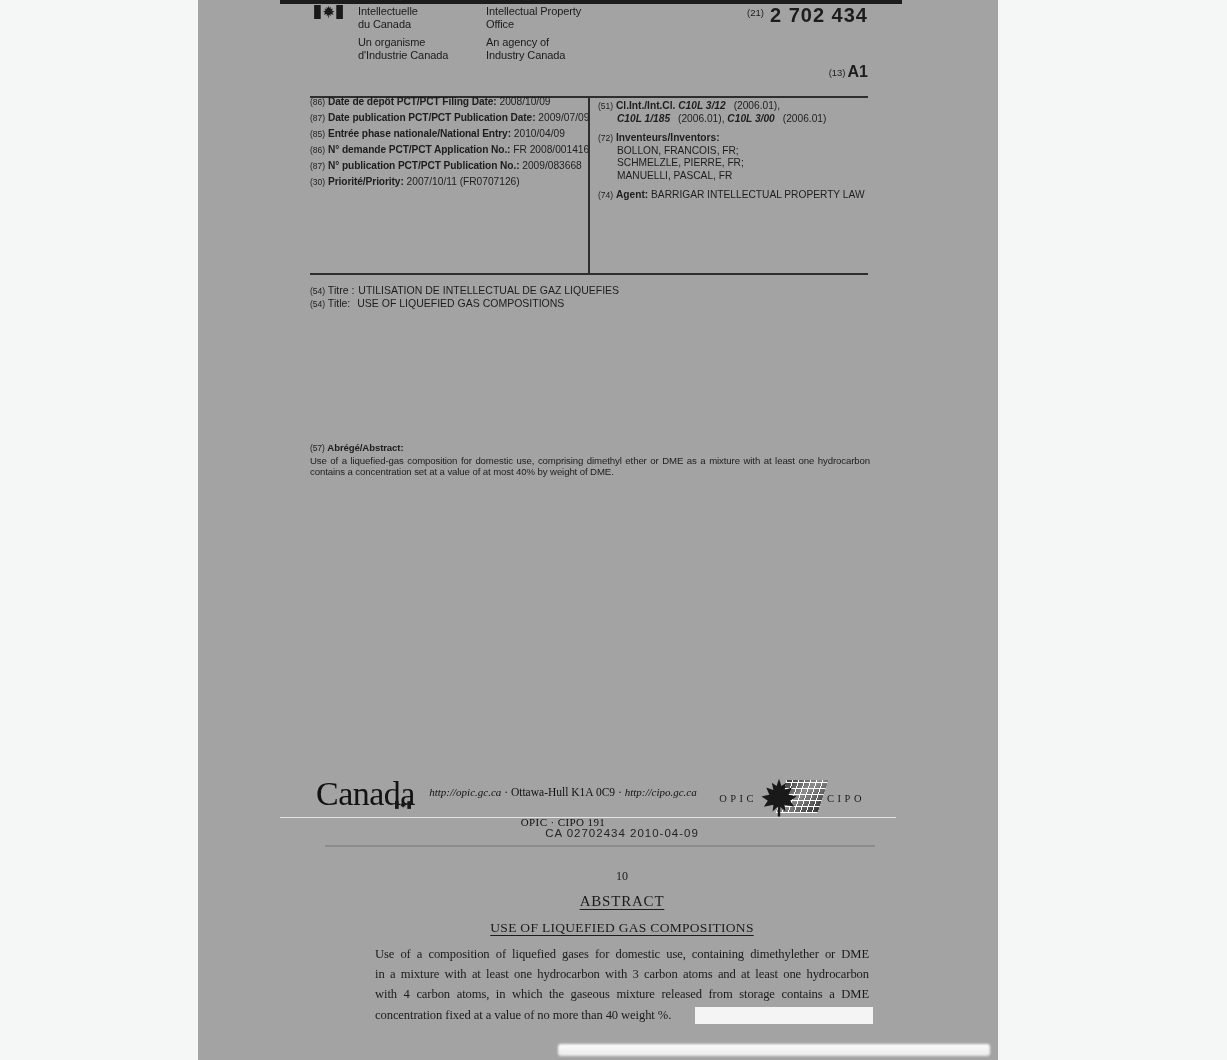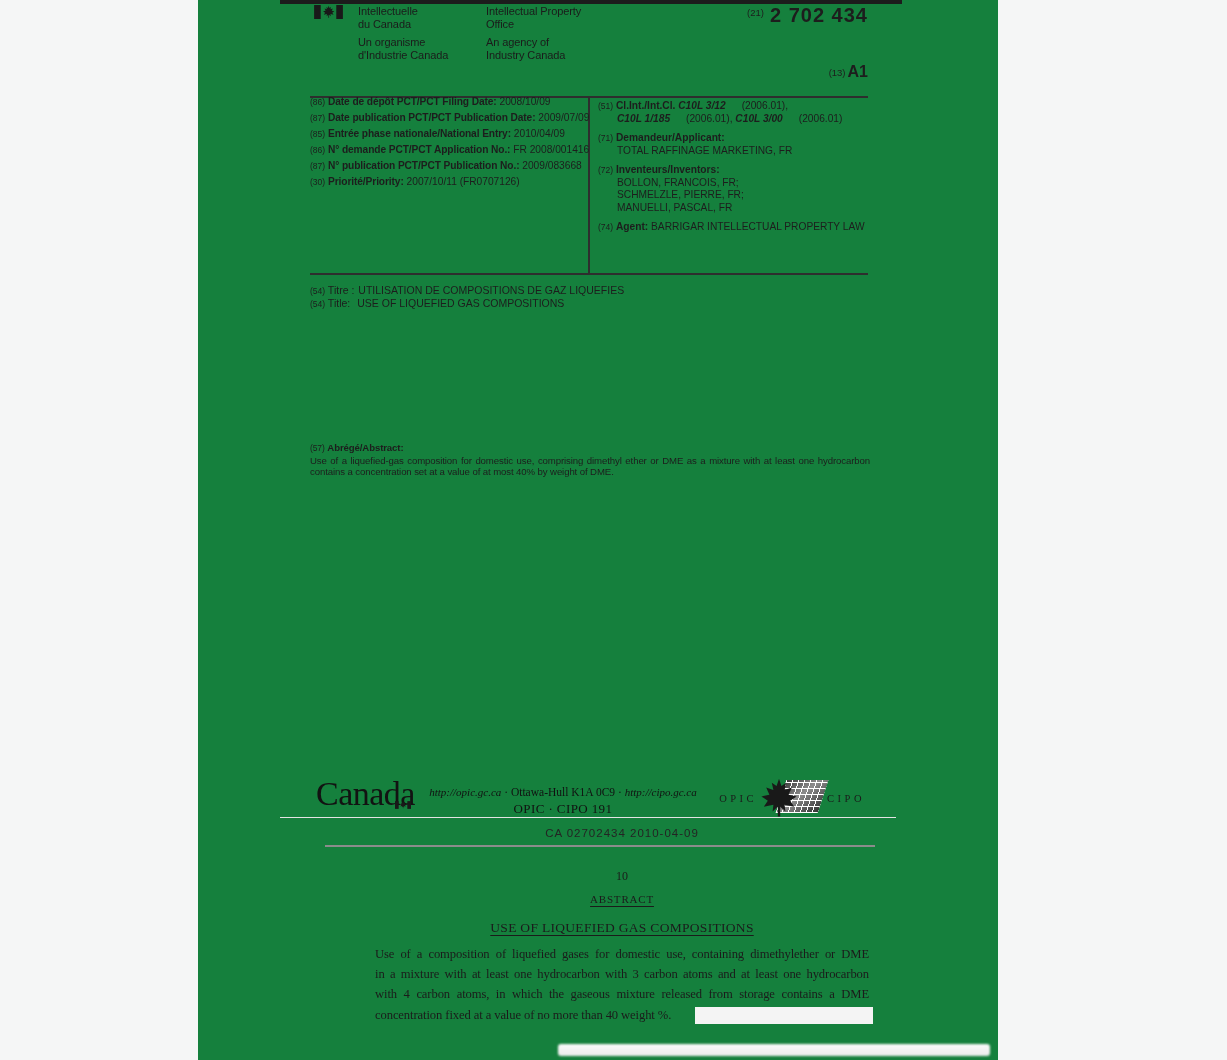--- a/index.html
+++ b/index.html
@@ -6,21 +6,21 @@
   html,body { width:1227px; height:1060px; }
   body {
     background:#f5f6f6;
     font-family:"Liberation Sans", sans-serif;
     position:relative;
     overflow:hidden;
     color:#1d1d1d;
   }
   .page {
     position:absolute; left:198px; top:0; width:800px; height:1060px;
-    background:#15803d;
+    background:#a3a3a3;
   }
   .abs { position:absolute; }
 
   
   .topbar { left:82px; top:0; width:622px; height:4px; background:#1c1c1c; }
   .flag { left:112px; top:5px; width:37px; height:14px; }
   .hdr-col { top:5px; font-size:11px; line-height:12.5px; color:#1b1b1b; letter-spacing:-0.1px; }
   .hdr-col .sub { margin-top:6px; }
   .col-fr { left:160px; }
   .col-en { left:288px; }
@@ -43,40 +43,40 @@
   .vline       { left:390px; top:96px;  width:2px; height:179px; background:#2e2e2e; }
 
   .leftcol { left:112px; top:94px; width:276px; font-size:10.2px; line-height:16px; white-space:nowrap; }
   .code-sm { font-size:8.5px; }
   .leftcol b { letter-spacing:-0.1px; }
 
   .rightcol { left:400px; top:100px; width:268px; font-size:10.2px; line-height:12.5px; }
   .rblock { text-indent:-19px; padding-left:19px; margin-bottom:7px; }
   .rblock .ln { text-indent:0; }
   .cls { font-weight:bold; font-style:italic; }
-  .yr { margin-left:16px; }
+  .yr { margin-left:8px; }
 
   
   .titleblock { left:112px; top:285px; font-size:10.5px; line-height:11.5px; white-space:nowrap; }
   .titleblock .v-fr { margin-left:4px; }
   .titleblock .v-en { margin-left:7px; }
 
   .absblock { left:112px; top:442px; width:560px; font-size:9.6px; line-height:11.6px; letter-spacing:-0.1px; }
   .absblock .jline { text-align:justify; text-align-last:justify; }
   .absblock .jlast { text-align:left; }
 
   
   .wordmark { left:118px; top:777px; font-family:"Liberation Serif", serif;
               font-size:34px; line-height:34px; color:#121212; letter-spacing:-0.5px; }
   .wordmark .miniflag { position:absolute; left:79px; top:4px; width:16px; height:8px; }
 
   .footer-center { left:230px; top:786px; width:270px; text-align:center;
                    font-family:"Liberation Serif", serif; font-size:11.5px; color:#111; white-space:nowrap; }
   .footer-center .urls i { font-size:11px; }
-  .footer-center .codeline { margin-top:3px; font-size:13px; letter-spacing:0.4px; }
+  .footer-center .codeline { margin-top:18px; font-size:11px; letter-spacing:0.4px; }
 
   .footer-logo { left:517px; top:776px; width:150px; height:44px;
                  display:flex; align-items:center; font-family:"Liberation Serif", serif;
                  font-size:10.5px; letter-spacing:3.5px; color:#1a1a1a;justify-content:flex-end; }
   .logo-art { position:relative; width:66px; height:44px; margin:0 2px; }
   .logo-grid { position:absolute; right:2px; top:4px; width:42px; height:33px;
                transform:skewX(-18deg);
                background:
                  repeating-linear-gradient(0deg, #fff 0 1px, transparent 1px 6px),
                  repeating-linear-gradient(90deg, #fff 0 1px, transparent 1px 6px),
@@ -86,21 +86,21 @@
   .faintline { left:82px; top:817px; width:616px; height:1px; background:#e4e4e4; }
 
   .stamp { left:124px; top:827px; width:600px; text-align:center;
            font-family:Liberation Sans, sans-serif; font-size:11.5px;
            letter-spacing:1px; color:#242424; }
   .grayrule { left:127px; top:845px; width:550px; height:2px; background:#8c8c8c; }
 
   
   .serifpage { font-family:"Liberation Serif", serif; color:#1b1b1b; }
   .pagenum { left:124px; top:869px; width:600px; text-align:center; font-size:12px; }
-  .h-abs { left:124px; top:893px; width:600px; text-align:center; font-size:11px;
+  .h-abs { left:124px; top:893px; width:600px; text-align:center; font-size:15px;
            letter-spacing:0.8px; }
   .h-abs span, .h-title span { text-decoration:underline; text-underline-offset:3px; }
   .h-title { left:124px; top:920px; width:600px; text-align:center; font-size:13.5px;
              letter-spacing:0.3px; }
   .para { left:177px; top:944px; width:494px; font-size:12.6px; line-height:20.2px;
           letter-spacing:-0.1px; }
   .para .jline { text-align:justify; text-align-last:justify; }
   .para .jlast { text-align:left; }
 
   
@@ -165,36 +165,32 @@
     <div><span class="code-sm">(87)</span> <b>N° publication PCT/PCT Publication No.:</b> <span>2009/083668</span></div>
     <div><span class="code-sm">(30)</span> <b>Priorité/Priority:</b> <span>2007/10/11 (FR0707126)</span></div>
   </div>
 
   <div class="abs rightcol">
     <div class="rblock">
       <span class="code-sm">(51)</span> <b>Cl.Int./Int.Cl.</b> <span class="cls">C10L 3/12</span><span class="yr">(2006.01),</span>
       <div class="ln"><span class="cls">C10L 1/185</span><span class="yr">(2006.01),</span> <span class="cls">C10L 3/00</span><span class="yr">(2006.01)</span></div>
     </div>
     <div class="rblock">
-      <span class="code-sm">(71)</span> <b>Demandeur/Applicant:</b>
-      <div class="ln">TOTAL RAFFINAGE MARKETING, FR</div>
-    </div>
-    <div class="rblock">
       <span class="code-sm">(72)</span> <b>Inventeurs/Inventors:</b>
       <div class="ln">BOLLON, FRANCOIS, FR;</div>
       <div class="ln">SCHMELZLE, PIERRE, FR;</div>
       <div class="ln">MANUELLI, PASCAL, FR</div>
     </div>
     <div class="rblock">
       <span class="code-sm">(74)</span> <b>Agent:</b> <span>BARRIGAR INTELLECTUAL PROPERTY LAW</span>
     </div>
   </div>
 
   <div class="abs titleblock">
-    <div><span class="code-sm">(54)</span> <span>Titre :</span><span class="v-fr">UTILISATION DE COMPOSITIONS DE GAZ LIQUEFIES</span></div>
+    <div><span class="code-sm">(54)</span> <span>Titre :</span><span class="v-fr">UTILISATION DE INTELLECTUAL DE GAZ LIQUEFIES</span></div>
     <div><span class="code-sm">(54)</span> <span>Title:</span><span class="v-en">USE OF LIQUEFIED GAS COMPOSITIONS</span></div>
   </div>
 
   <div class="abs absblock">
     <div><span class="code-sm">(57)</span> <b>Abrégé/Abstract:</b></div>
     <div class="jline">Use of a liquefied-gas composition for domestic use, comprising dimethyl ether or DME as a mixture with at least one hydrocarbon</div>
     <div class="jlast">contains a concentration set at a value of at most 40% by weight of DME.</div>
   </div>
 
   <div class="abs wordmark">

